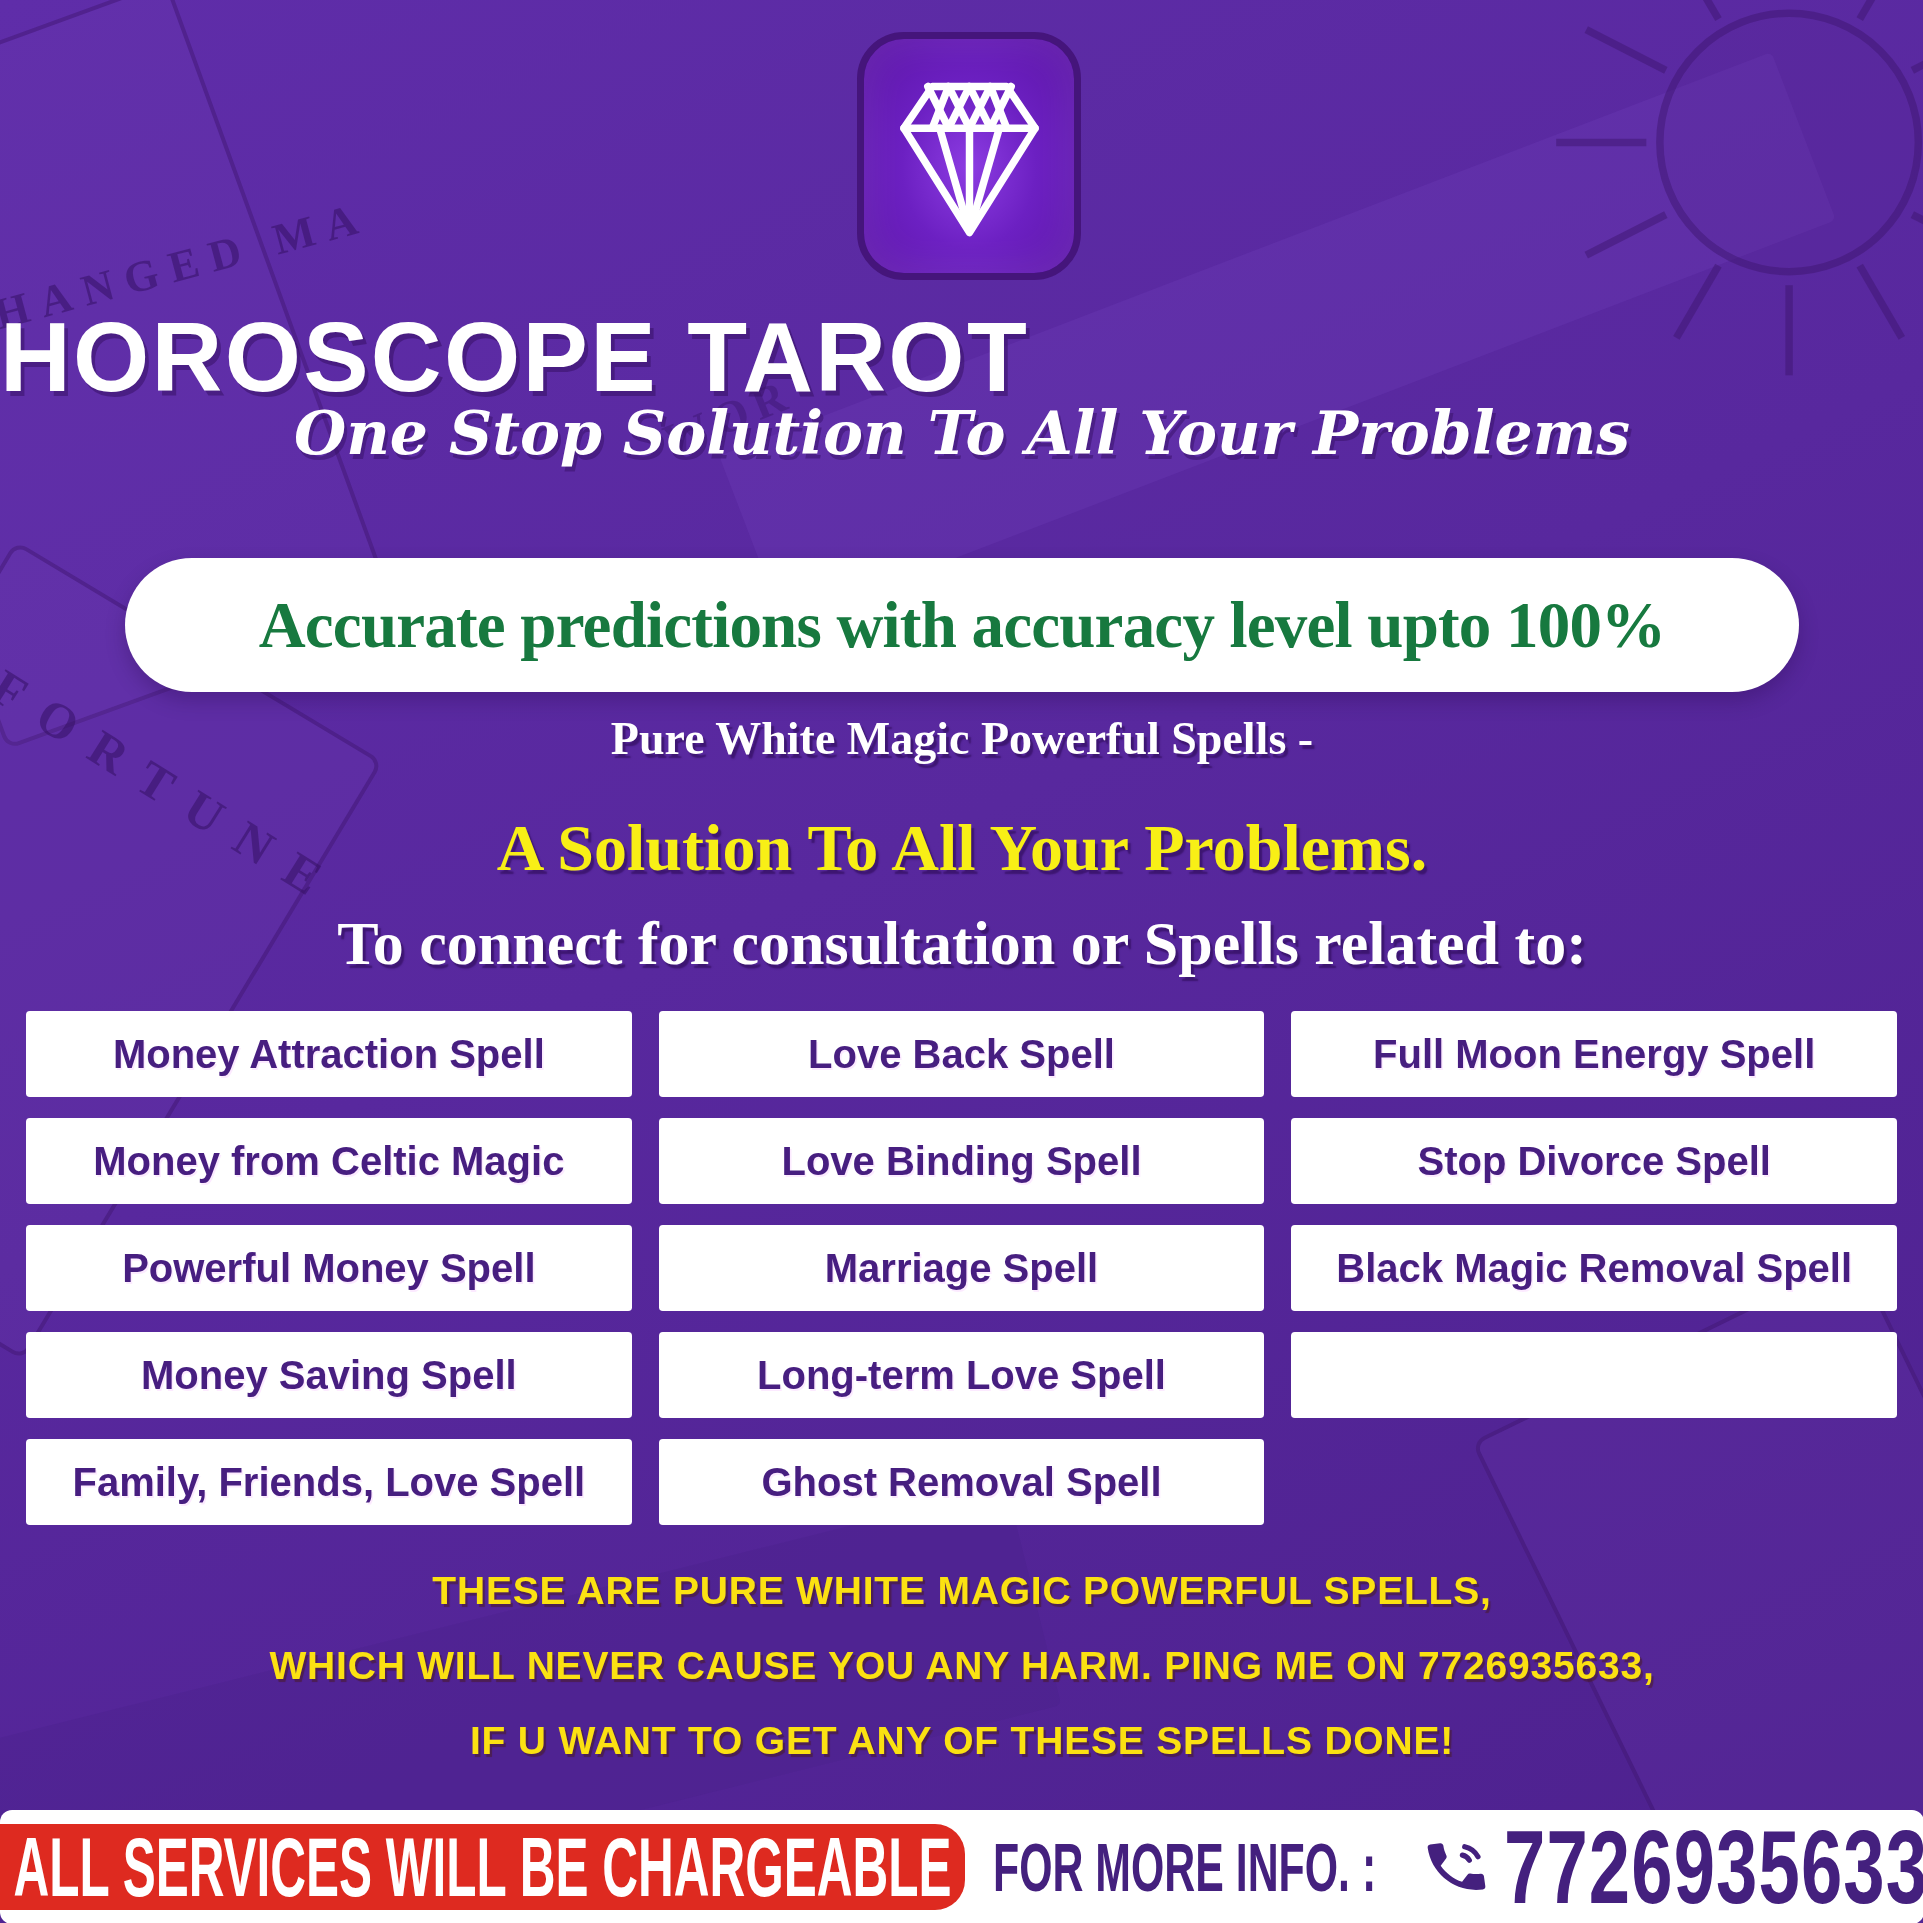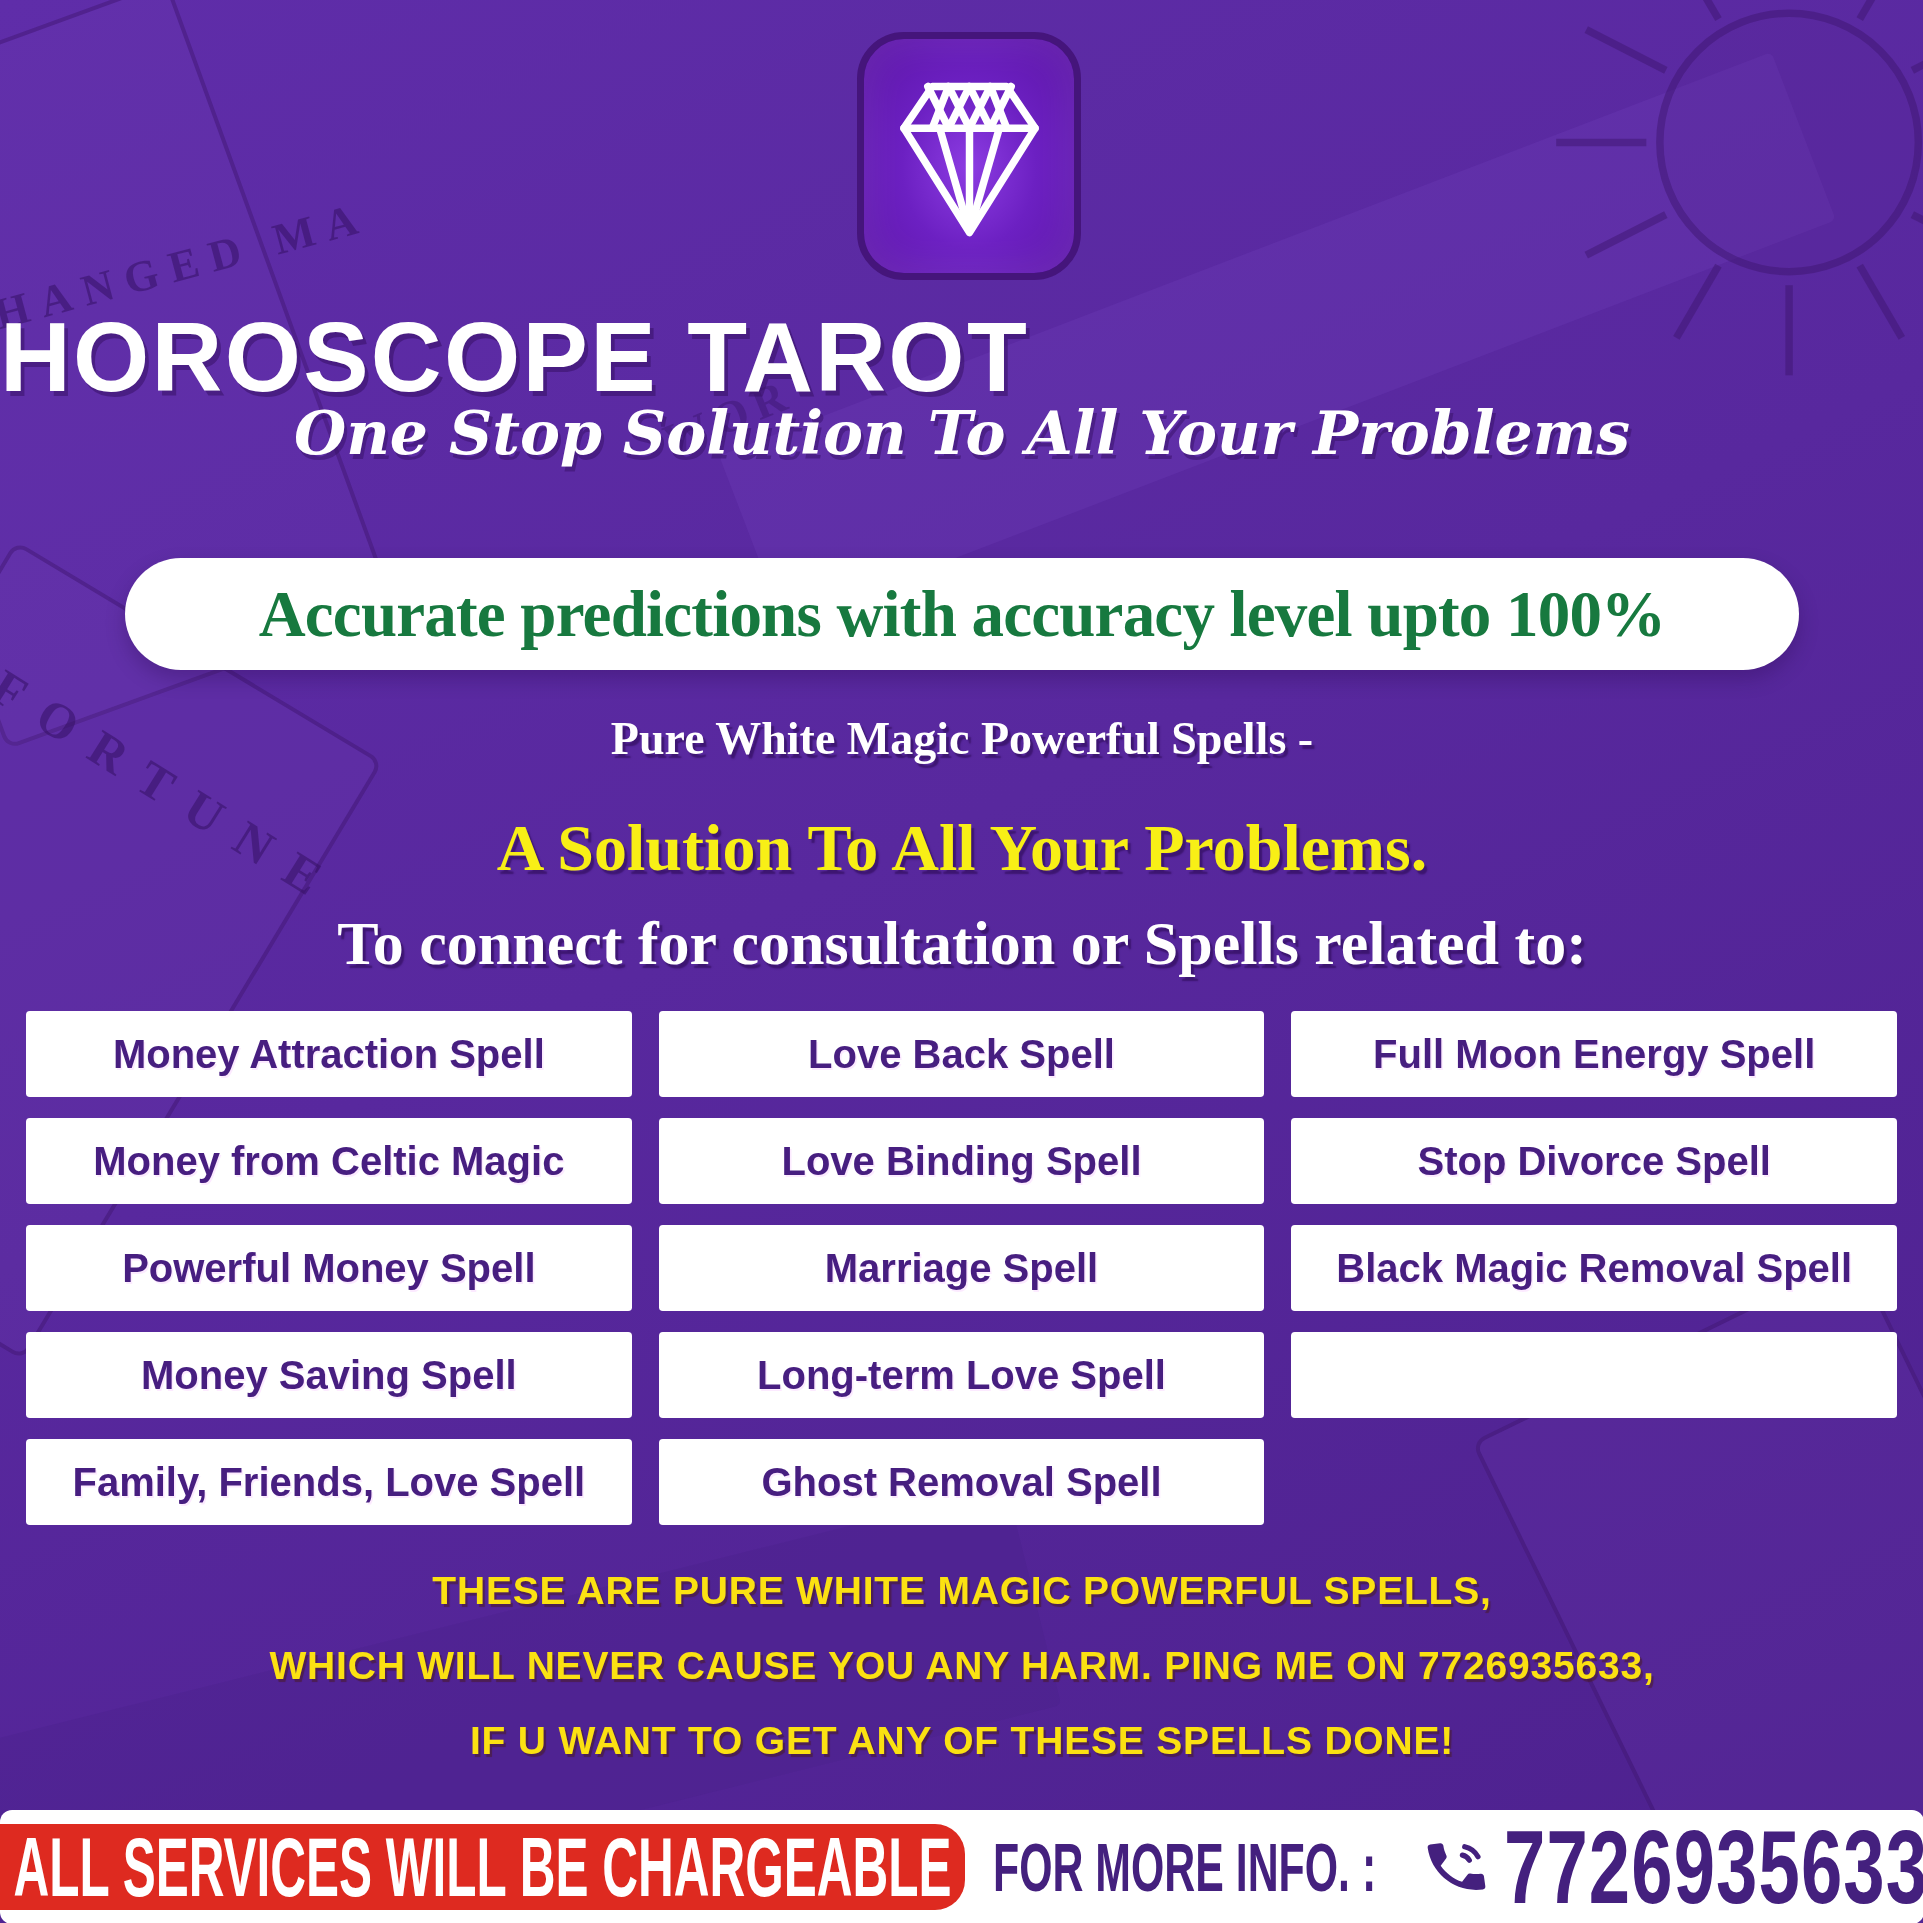--- a/index.html
+++ b/index.html
@@ -31,21 +31,21 @@
   }
 
   
   .title{position:absolute;left:0;top:301px;width:100%;
     font-weight:700;font-size:98px;letter-spacing:2.3px;color:#fff;
     text-shadow:3.8px 5.3px 0 rgba(52,13,96,.5);}
   .subtitle{position:absolute;left:0;top:398px;width:100%;text-align:center;
     font-family:"DejaVu Serif",serif;font-style:italic;font-weight:700;font-size:60px;color:#fff;
     text-shadow:3px 4.5px 0 rgba(52,13,96,.45);}
 
-  .pill{position:absolute;left:125px;top:558px;width:1674px;height:112px;background:#fff;border-radius:69px;
+  .pill{position:absolute;left:125px;top:558px;width:1674px;height:134px;background:#fff;border-radius:69px;
     display:flex;align-items:center;justify-content:center;box-shadow:0 9px 19.5px rgba(30,5,60,.25);}
   .pill span{font-family:"Liberation Serif",serif;font-weight:700;font-size:65px;color:#17793f;letter-spacing:-0.8px;}
 
   .serif-line{position:absolute;left:0;width:100%;text-align:center;
     font-family:"Liberation Serif",serif;font-weight:700;
     text-shadow:3px 3.8px 1.5px rgba(40,8,78,.55);}
   .i1{top:712px;font-size:46px;color:#ffffff;}
   .i2{top:810px;font-size:66px;color:#f8ef16;}
   .i3{top:908px;font-size:62px;color:#ffffff;}
 

